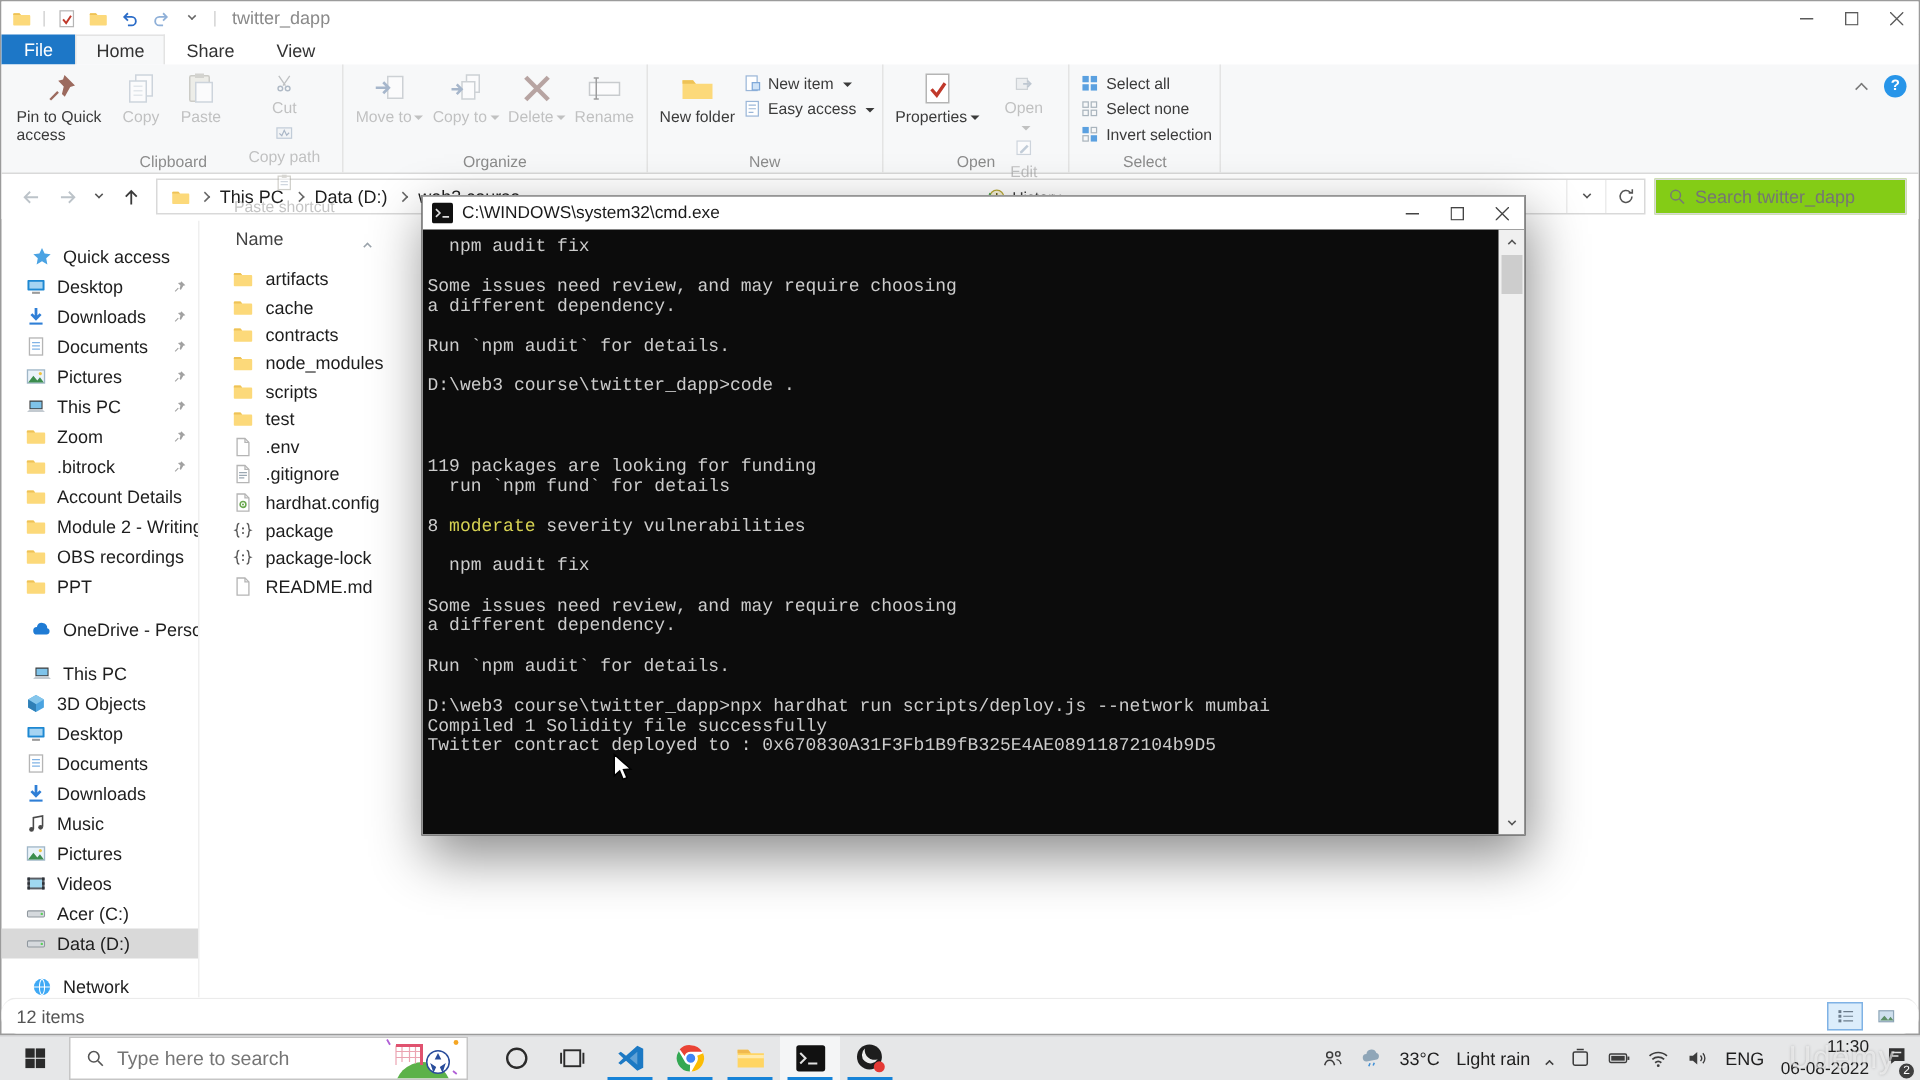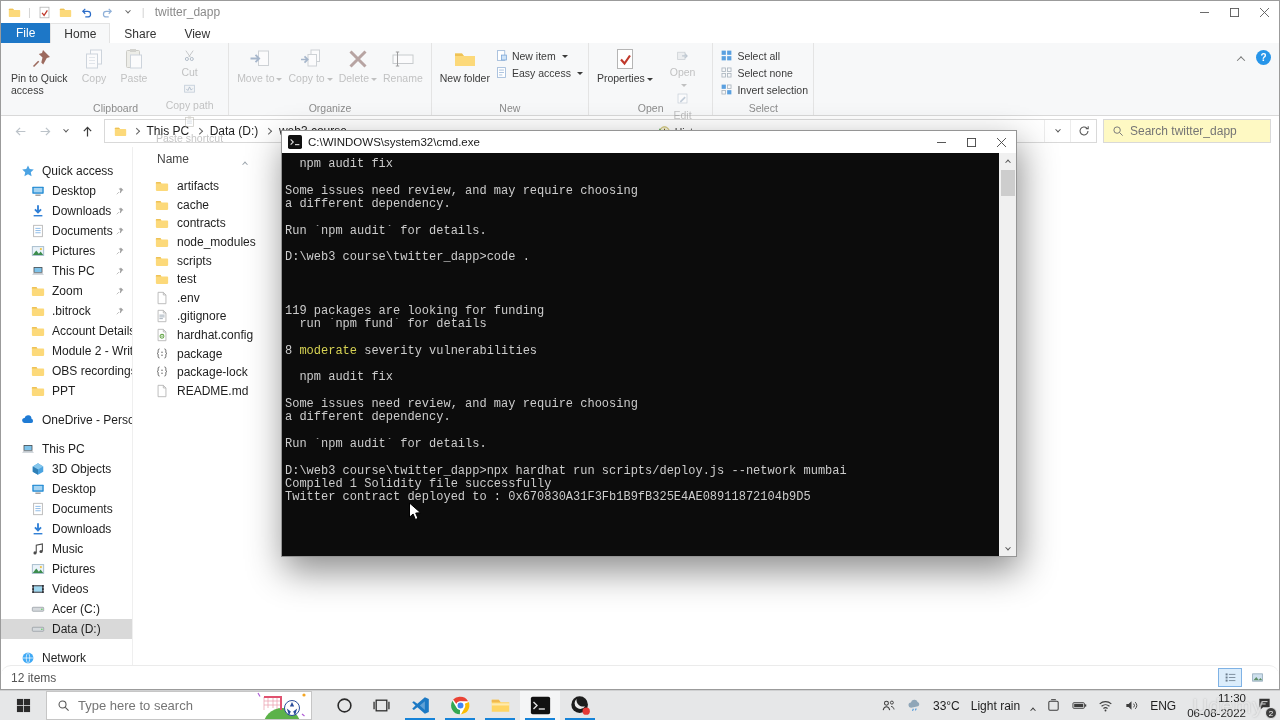--- a/index.html
+++ b/index.html
@@ -48,28 +48,28 @@
   .nbtn { width:22px; height:22px; display:flex; align-items:center; justify-content:center; color:#3b3b3b; }
   .nbtn .ic { width:13px; height:13px; }
   .nbtn.disn { color:#bcc3c9; }
   .addr { flex:1; height:24px; border:1px solid #d9d9d9; display:flex; align-items:center; padding-left:4px; background:#fff; margin:0 3px; }
   .addr .ic.fold { width:13px; height:13px; margin:0 5px; }
   .crumb { font-size:12px; color:#1e1e1e; padding:0 6px; display:flex; align-items:center; }
   .crumb-sep { color:#666; padding:0 2px; display:flex; align-items:center; }
   .addr-tail { margin-left:auto; display:flex; height:100%; }
   .addr-btn { width:26px; border-left:1px solid #ececec; display:flex; align-items:center; justify-content:center; color:#555; }
   .addr-btn .ic { width:12px; height:12px; }
-  .searchbox { width:168px; height:24px; border:1px solid #d9d9d9; display:flex; align-items:center; gap:6px; padding-left:8px; background:#fef9c3; }
+  .searchbox { width:168px; height:24px; border:1px solid #d9d9d9; display:flex; align-items:center; gap:6px; padding-left:8px; background:#84cc16; }
   .searchbox .ic { width:12px; height:12px; color:#777; }
   .searchbox input { border:none; outline:none; font-size:12px; color:#555; width:120px; font-family:inherit; background:transparent; }
 
   .main { position:absolute; top:146px; bottom:24px; left:0; right:0; display:flex; overflow:hidden; }
   .sidebar { width:131px; padding-top:14px; flex-shrink:0; overflow:hidden; }
   .ssec { margin-bottom:9px; }
-  .srow { height:20px; display:flex; align-items:center; gap:7px; font-size:12px; color:#1e1e1e; padding-left:30px; position:relative; white-space:nowrap; }
+  .srow { height:20px; display:flex; align-items:center; gap:7px; font-size:12px; color:#1e1e1e; padding-left:16px; position:relative; white-space:nowrap; }
   .srow.shead { padding-left:20px; }
   .srow .ic { width:14px; height:14px; }
   .srow .pin { position:absolute; right:7px; width:10px; height:10px; opacity:.8; }
   .srow.sel { background:#d9d9d9; }
   .content { flex:1; border-left:1px solid #efefef; position:relative; padding-top:2px; }
   .colhead { height:20px; display:flex; align-items:center; padding-left:24px; font-size:12px; color:#444; position:relative; }
   .sortchv { position:absolute; left:110px; top:5px; color:#9aa3ab; }
   .flist { padding-top:8px; }
   .frow { height:18.6px; display:flex; align-items:center; gap:8px; padding-left:22px; font-size:12px; color:#1e1e1e; }
   .frow .ic { width:14px; height:14px; }

